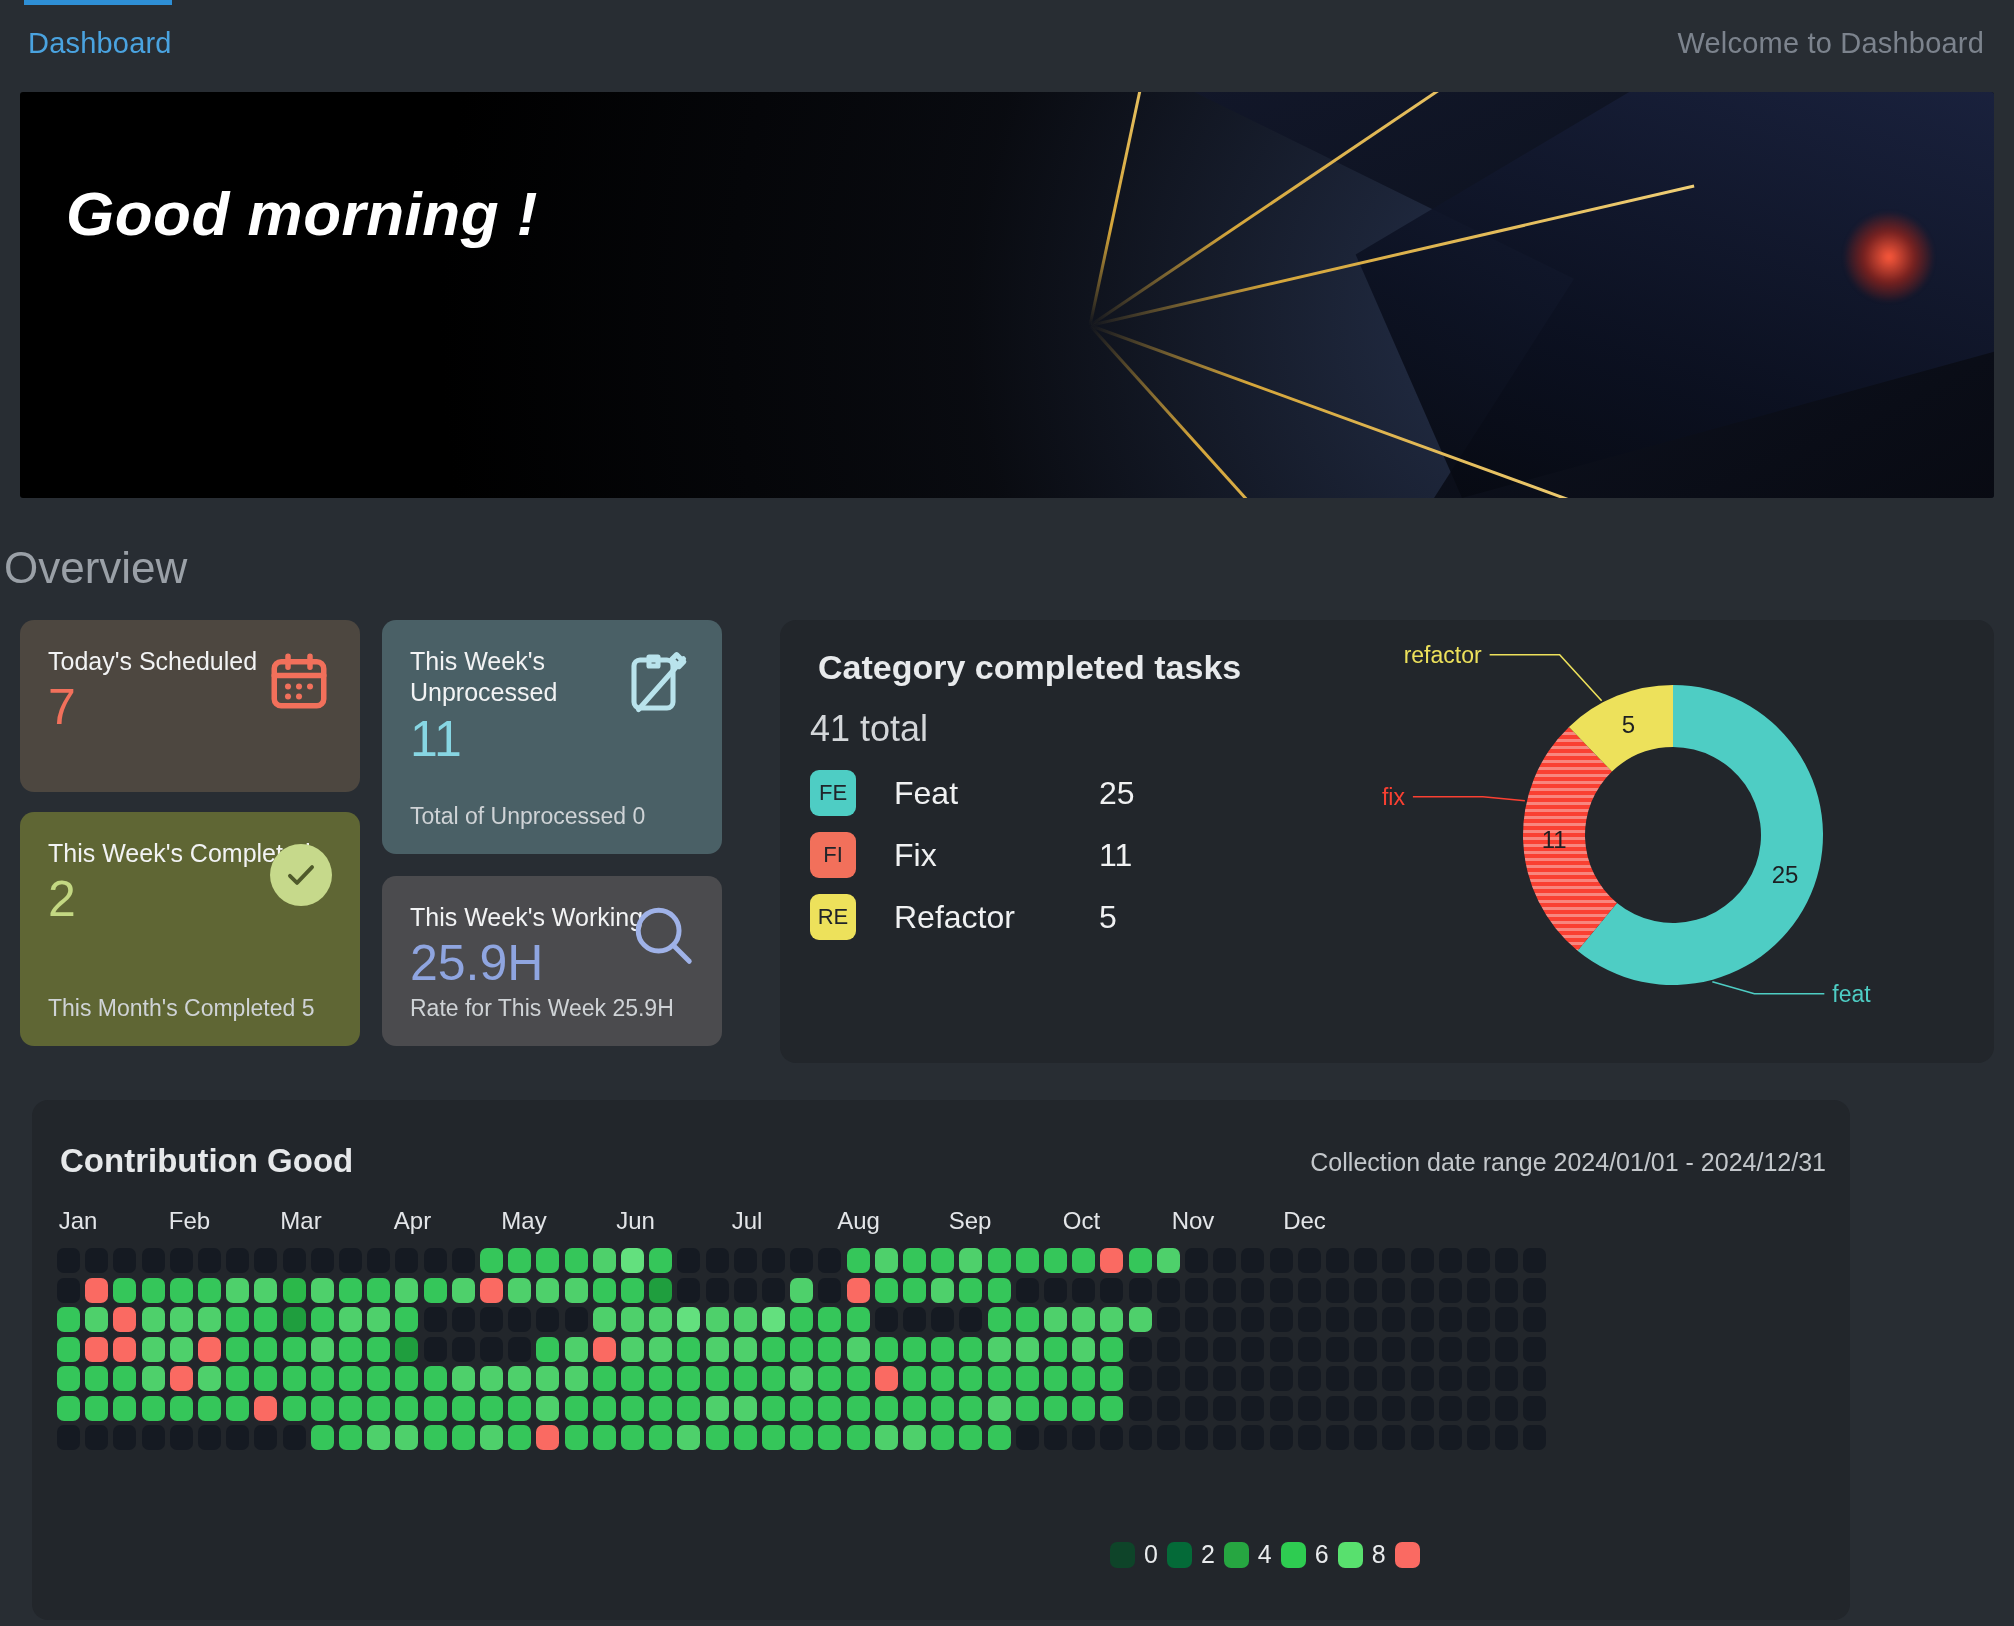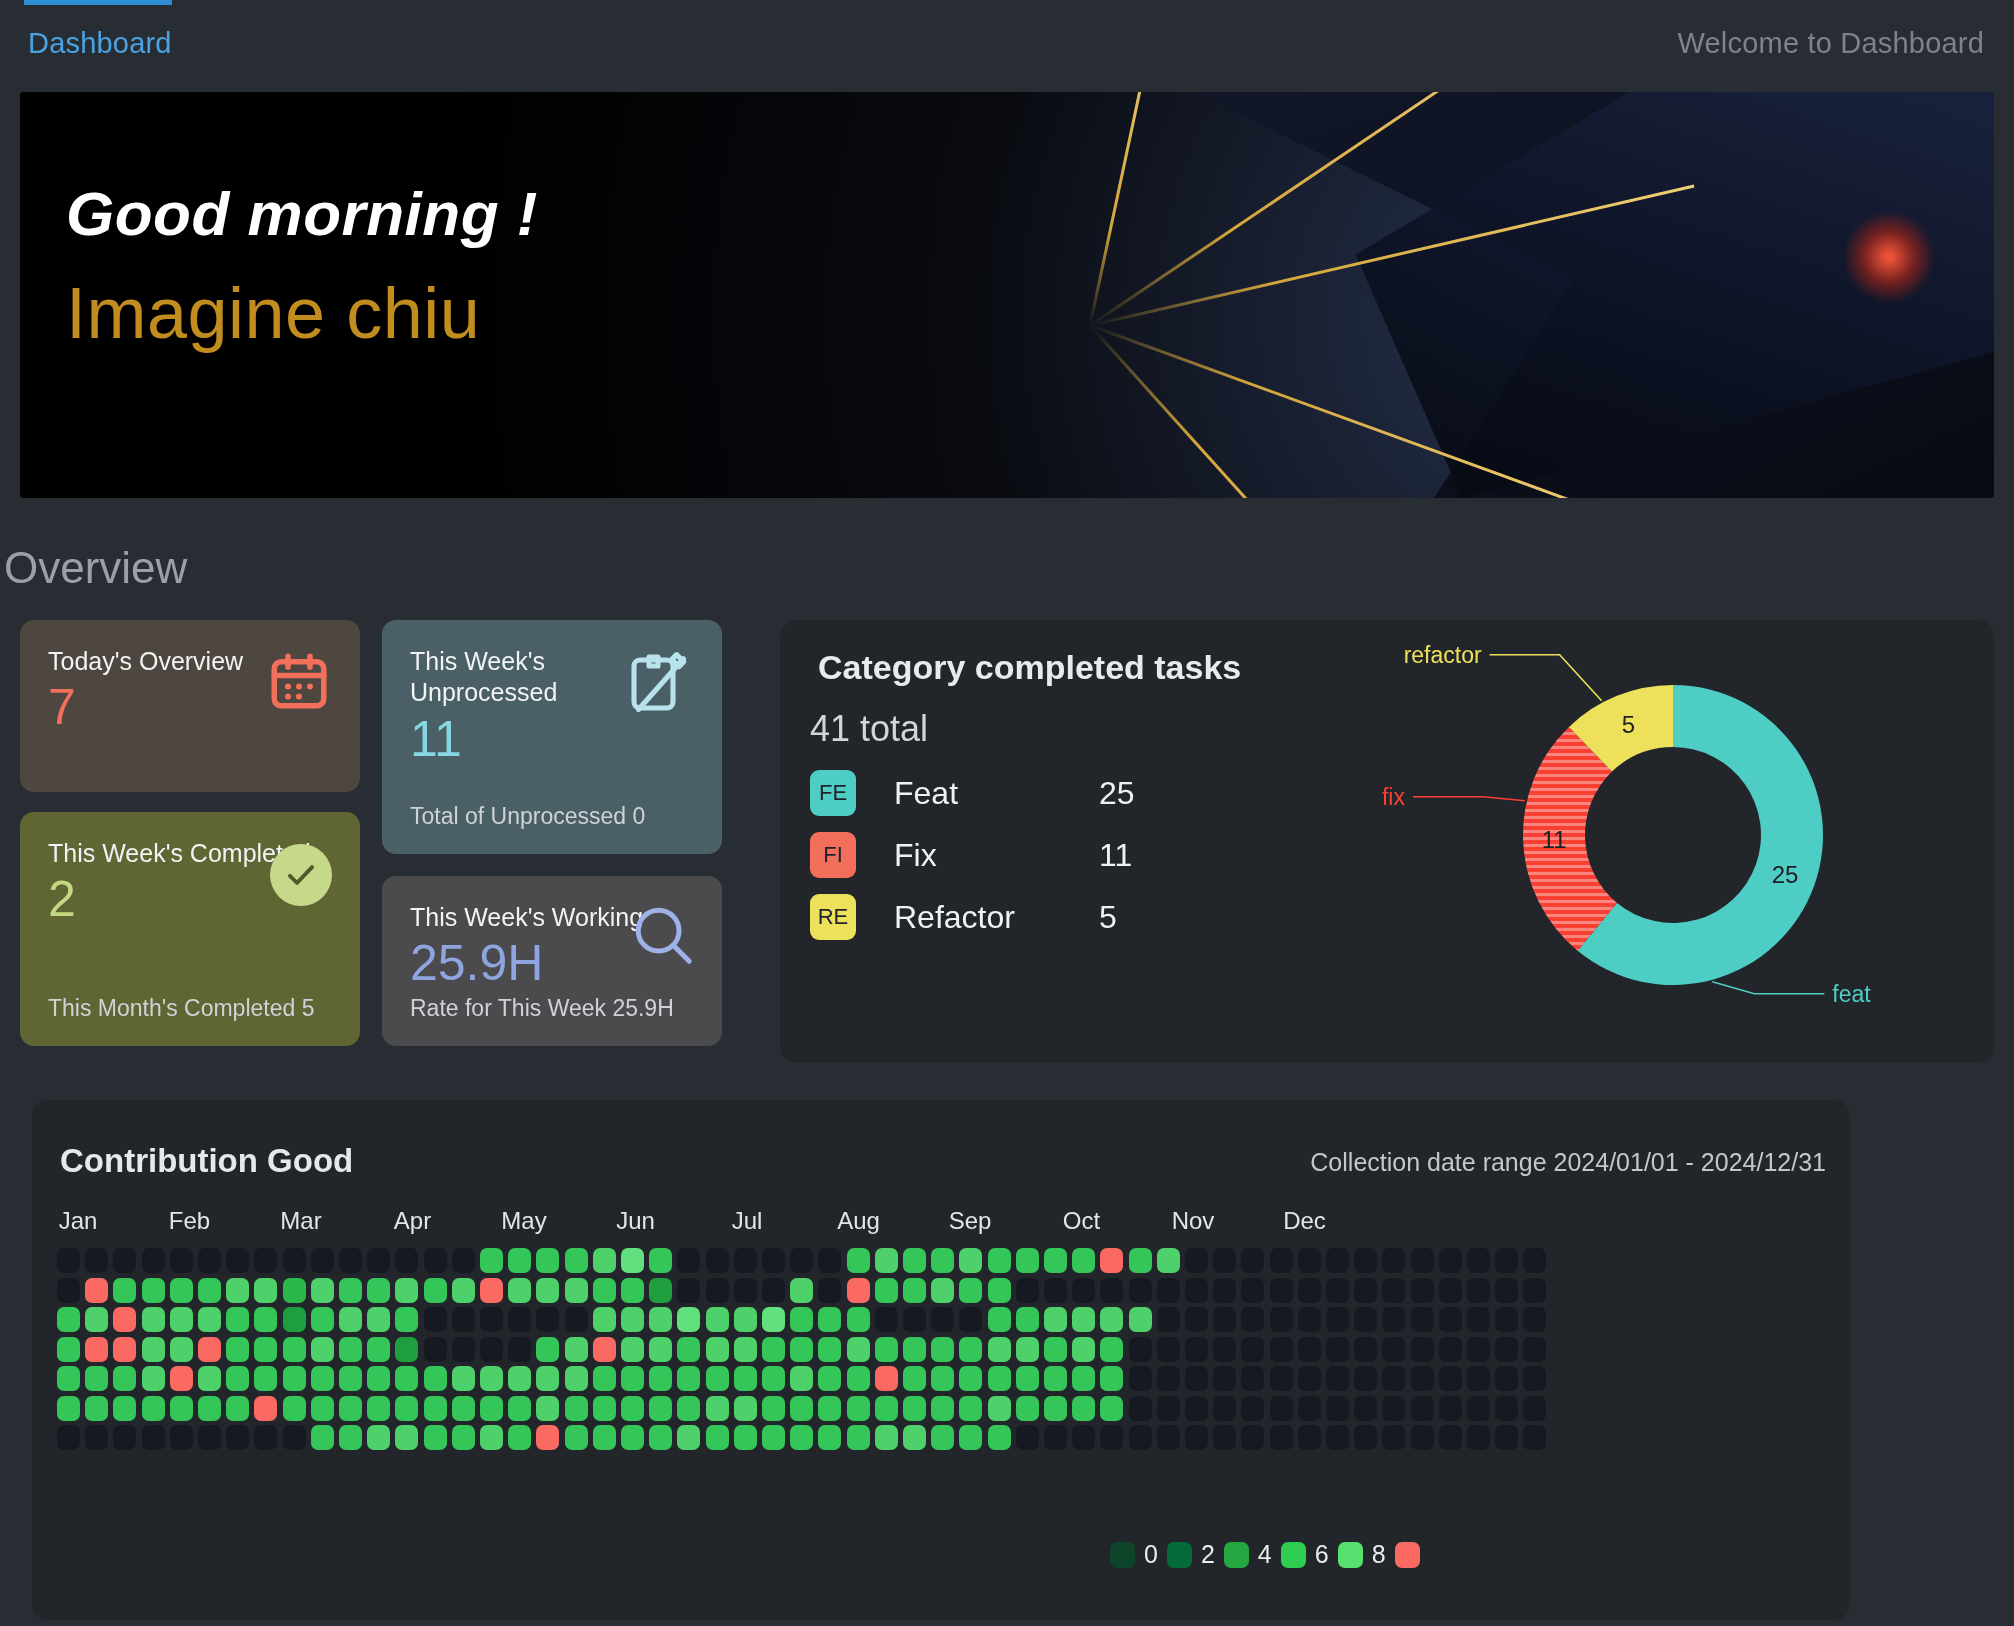--- a/index.html
+++ b/index.html
@@ -156,27 +156,26 @@
     <div class="poly1"></div>
     <div class="poly2"></div>
     <div class="ray" style="left:1070px; top:232px; width:560px; transform: rotate(-34deg);"></div>
     <div class="ray" style="left:1070px; top:232px; width:620px; transform: rotate(-13deg);"></div>
     <div class="ray" style="left:1070px; top:232px; width:560px; transform: rotate(20deg);"></div>
     <div class="ray" style="left:1070px; top:232px; width:520px; transform: rotate(48deg);"></div>
     <div class="ray" style="left:1070px; top:232px; width:330px; transform: rotate(-78deg);"></div>
     <div class="glow"></div>
   </div>
   <div id="greeting">Good morning !</div>
-  <div id="username">Imagine chiu</div>
 </div>
 
 <div id="overview-title">Overview</div>
 
 <div class="stat-card" id="card-scheduled">
-  <div class="label">Today's Overview</div>
+  <div class="label">Today's Scheduled</div>
   <div class="value">7</div>
   <div class="icon">
     <svg width="66" height="66" viewBox="0 0 24 24" fill="none" stroke="#f2705b" stroke-width="2" stroke-linecap="round">
       <rect x="3" y="5" width="18" height="16" rx="2.5"></rect>
       <path d="M8 3v4M16 3v4M3 10h18"></path>
       <circle cx="8" cy="14" r="1.1" fill="#f2705b" stroke="none"></circle>
       <circle cx="12" cy="14" r="1.1" fill="#f2705b" stroke="none"></circle>
       <circle cx="16" cy="14" r="1.1" fill="#f2705b" stroke="none"></circle>
       <circle cx="8" cy="17.6" r="1.1" fill="#f2705b" stroke="none"></circle>
       <circle cx="12" cy="17.6" r="1.1" fill="#f2705b" stroke="none"></circle>

